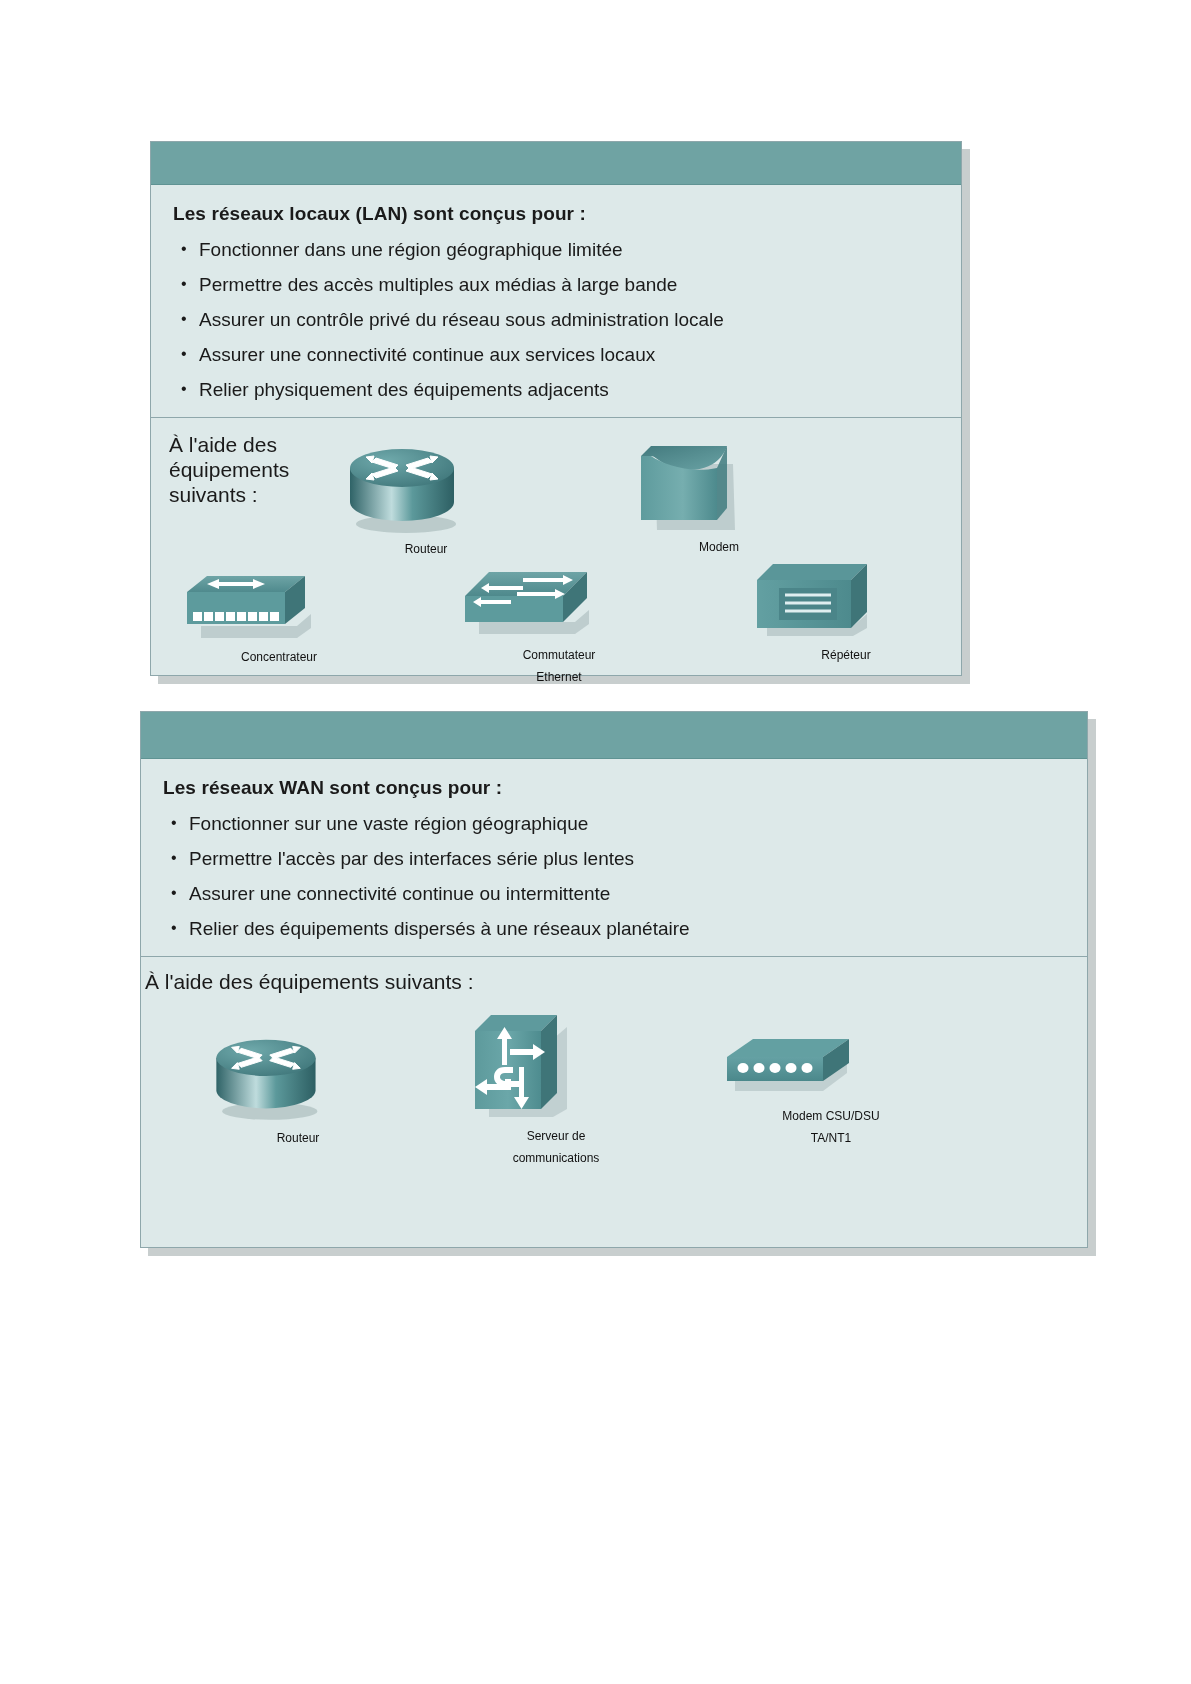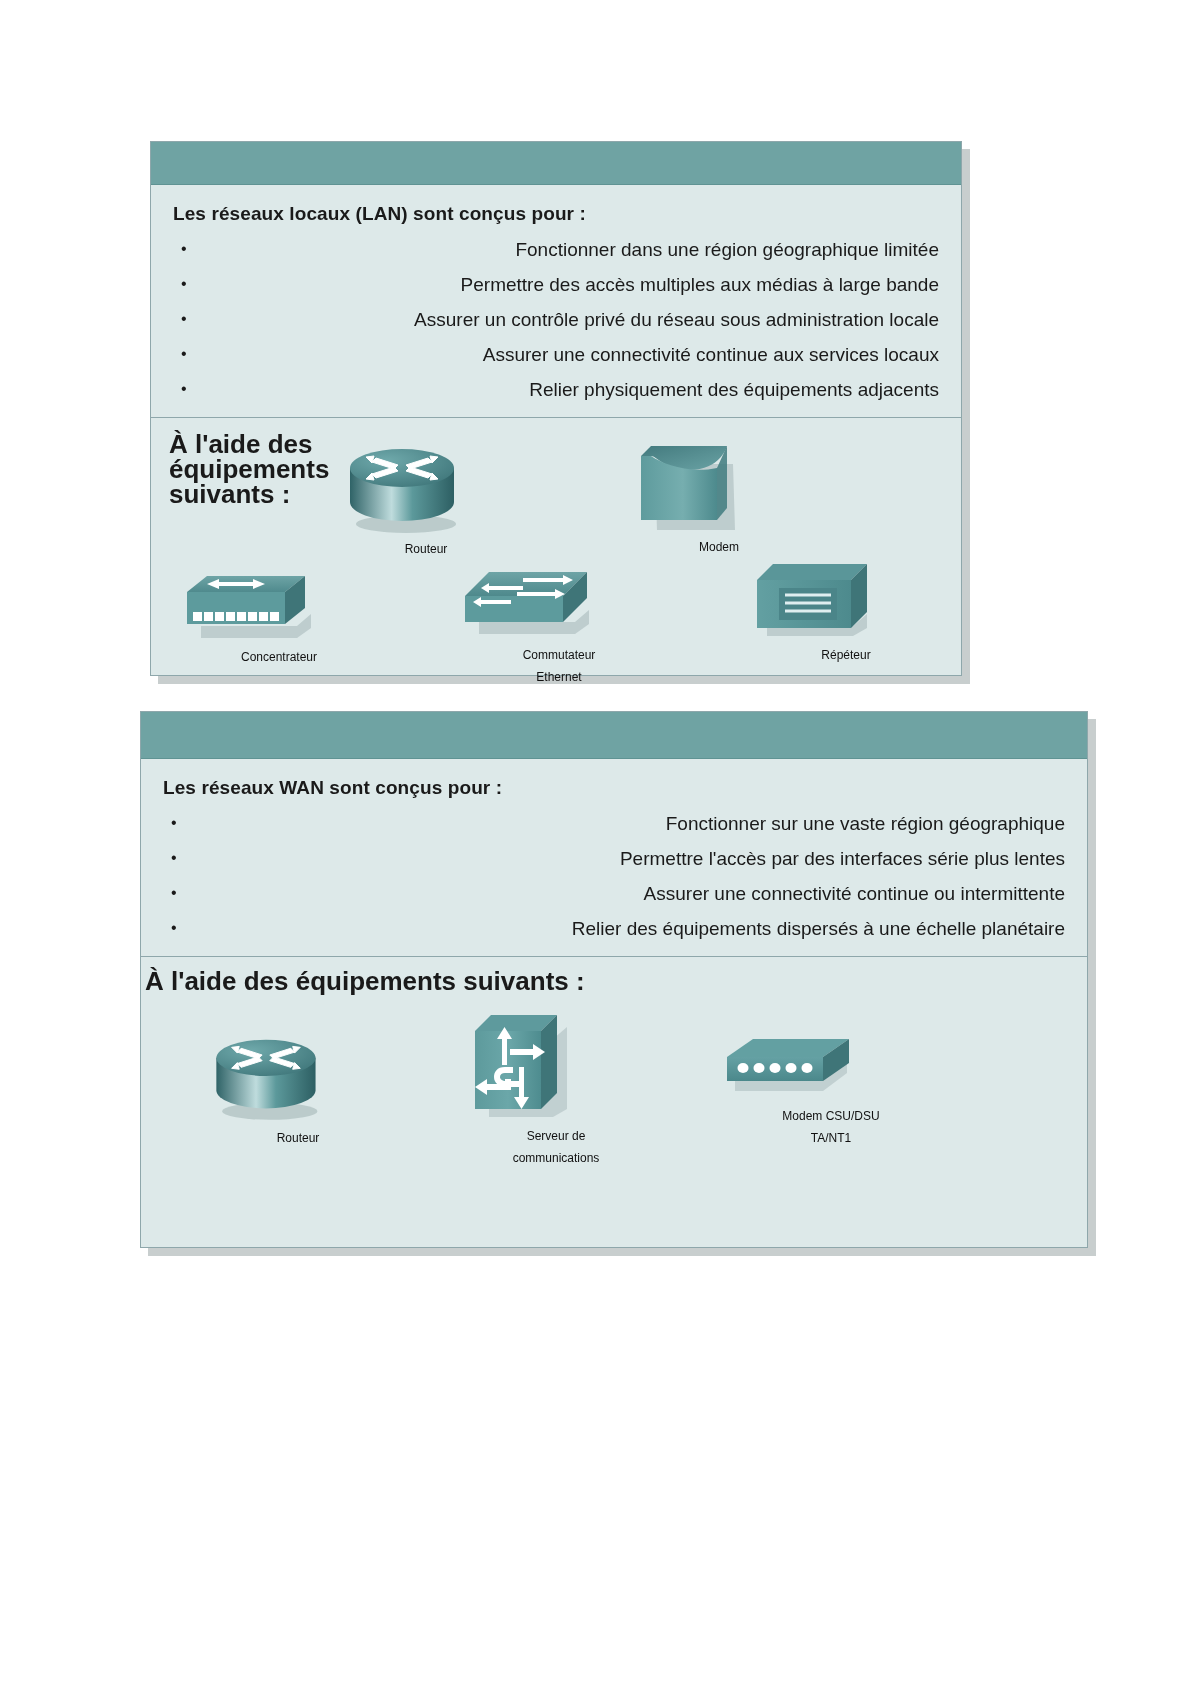--- a/index.html
+++ b/index.html
@@ -49,42 +49,41 @@
     margin:0 0 14px 0;
     letter-spacing:.1px;
   }
   ul.bullets{ list-style:none;margin:0;padding:0; }
   ul.bullets li{
     font-size:19px;
     line-height:22px;
     margin:0 0 13px 0;
     padding-left:26px;
     position:relative;
-    text-align:right;
   }
   ul.bullets li:last-child{margin-bottom:2px;}
   ul.bullets li:before{
     content:"\2022";
     position:absolute;left:8px;top:-1px;
     font-size:16px;
   }
 
   .divider{
     height:1px;background:#8ea7ab;
     flex:0 0 auto;
   }
 
   .device-area{
     position:relative;
     flex:1 1 auto;
     padding:10px 22px 14px 22px;
   }
   .area-label{
-    font-weight:bold;
-    font-size:26px;
+    font-weight:normal;
+    font-size:21px;
     line-height:25px;
     position:absolute;
     white-space:pre-line;
   }
 
   .dev{
     position:absolute;
     text-align:center;
   }
   .dev-cap{
@@ -275,21 +274,21 @@
   <div class="panel-shadow"></div>
   <div class="panel-inner">
     <div class="panel-bar tall"></div>
 
     <div class="text-block">
       <div class="block-title">Les réseaux WAN sont conçus pour :</div>
       <ul class="bullets">
         <li>Fonctionner sur une vaste région géographique</li>
         <li>Permettre l'accès par des interfaces série plus lentes</li>
         <li>Assurer une connectivité continue ou intermittente</li>
-        <li>Relier des équipements dispersés à une échelle planétaire</li>
+        <li>Relier des équipements dispersés à une réseaux planétaire</li>
       </ul>
     </div>
 
     <div class="divider"></div>
 
     <div class="device-area">
 
       <div class="area-label" style="left:4px;top:12px;">À l'aide des équipements suivants :</div>
 
       <div class="dev" style="left:62px;top:72px;width:190px;">

